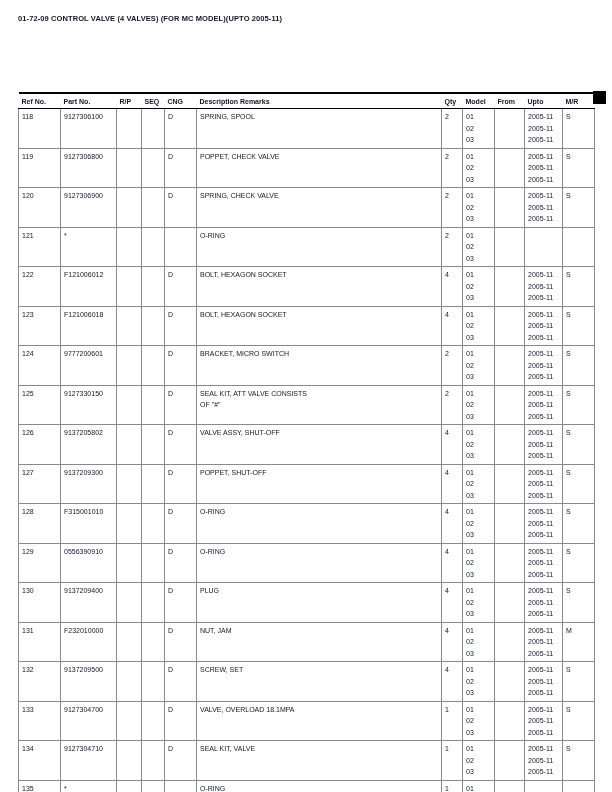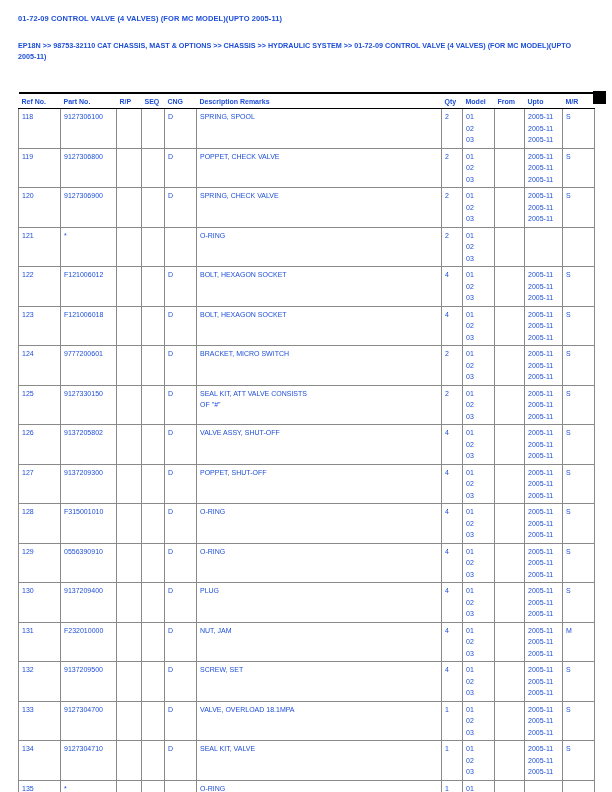--- a/index.html
+++ b/index.html
@@ -4,21 +4,21 @@
 <style>
   * { margin: 0; padding: 0; box-sizing: border-box; }
   html, body { background: #e8e8e8; }
   .page {
     position: relative;
     width: 612px;
     height: 792px;
     background: #ffffff;
     overflow: hidden;
     font-family: "Liberation Sans", sans-serif;
-    color: #1d4ed8;
+    color: #0f172a;
     margin: 0 auto;
   }
   .doc-title {
     position: absolute;
     left: 18px;
     top: 14px;
     width: 576px;
     font-size: 7.5px;
     font-weight: bold;
     letter-spacing: 0.1px;
@@ -75,21 +75,20 @@
     background: #000;
   }
 </style>
 </head>
 <body>
 
 <div class="page" data-name="catalog-page">
 
   <div class="doc-title" data-name="page-title">01-72-09 CONTROL VALVE (4 VALVES) (FOR MC MODEL)(UPTO 2005-11)</div>
 
-  <div class="breadcrumb" data-name="breadcrumb">EP18N &gt;&gt; 98753-32110 CAT CHASSIS, MAST &amp; OPTIONS &gt;&gt; CHASSIS &gt;&gt; HYDRAULIC SYSTEM &gt;&gt; 01-72-09 CONTROL VALVE (4 VALVES) (FOR MC MODEL)(UPTO 2005-11)</div>
 
   <div class="table-wrap" data-name="parts-table-container">
     <table class="parts" data-name="parts-table">
       <colgroup>
         <col style="width:42px">
           <col style="width:56px">
           <col style="width:25px">
         <col style="width:23px">
           <col style="width:32px">
           <col style="width:245px">

